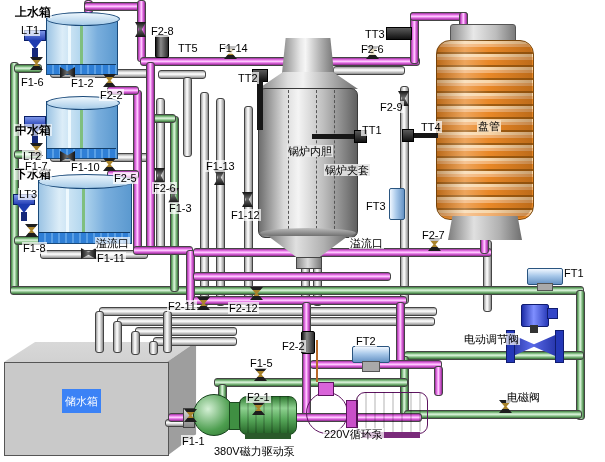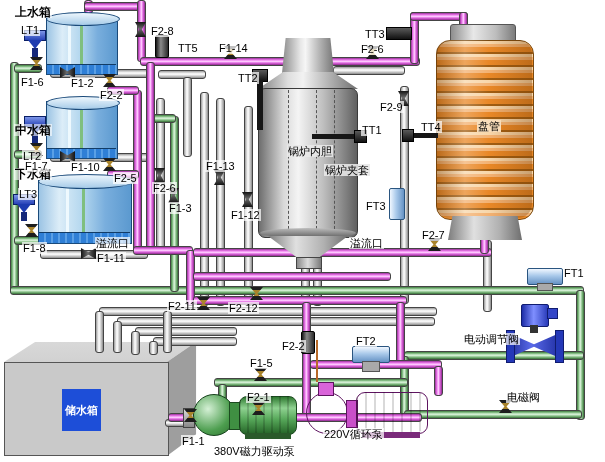--- a/index.html
+++ b/index.html
@@ -3,21 +3,21 @@
 <meta charset="utf-8">
 <style>
   html,body{margin:0;padding:0;background:#fff}
   .scene{position:relative;width:605px;height:462px;background:#ffffff;overflow:hidden;
          font-family:"Liberation Sans",sans-serif}
   .title{position:absolute;font-size:20px;font-weight:bold;color:#cc0000;letter-spacing:3px;z-index:8}
   .lb{position:absolute;font-size:11px;color:#000;background:rgba(255,255,255,.72);
       line-height:12px;padding:0 1px;white-space:nowrap;z-index:7}
   .lb.bold{font-weight:bold;font-size:12px;background:rgba(255,255,255,.6)}
   .lb.onvessel{background:rgba(232,232,232,.88)}
-  .lb.invbox{background:#1d4ed8;color:#fff;padding:15px 3px;font-weight:bold}
+  .lb.invbox{background:#3b82f6;color:#fff;padding:6px 3px;font-weight:normal}
 
   
   .ph,.pv{position:absolute;border:1px solid #444;border-radius:3px}
   .ph{height:7px}.pv{width:7px}
   .gry{z-index:2}
   .gry.ph{background:linear-gradient(#9a9a9a,#e8e8e8 30%,#ffffff 45%,#cfcfcf 70%,#8b8b8b)}
   .gry.pv{background:linear-gradient(90deg,#9a9a9a,#e8e8e8 30%,#ffffff 45%,#cfcfcf 70%,#8b8b8b)}
   .grn{z-index:3}
   .grn.ph{background:linear-gradient(#3e7d3e,#9ed29e 30%,#e4f7e4 45%,#8cc48c 70%,#356e35)}
   .grn.pv{background:linear-gradient(90deg,#3e7d3e,#9ed29e 30%,#e4f7e4 45%,#8cc48c 70%,#356e35)}

